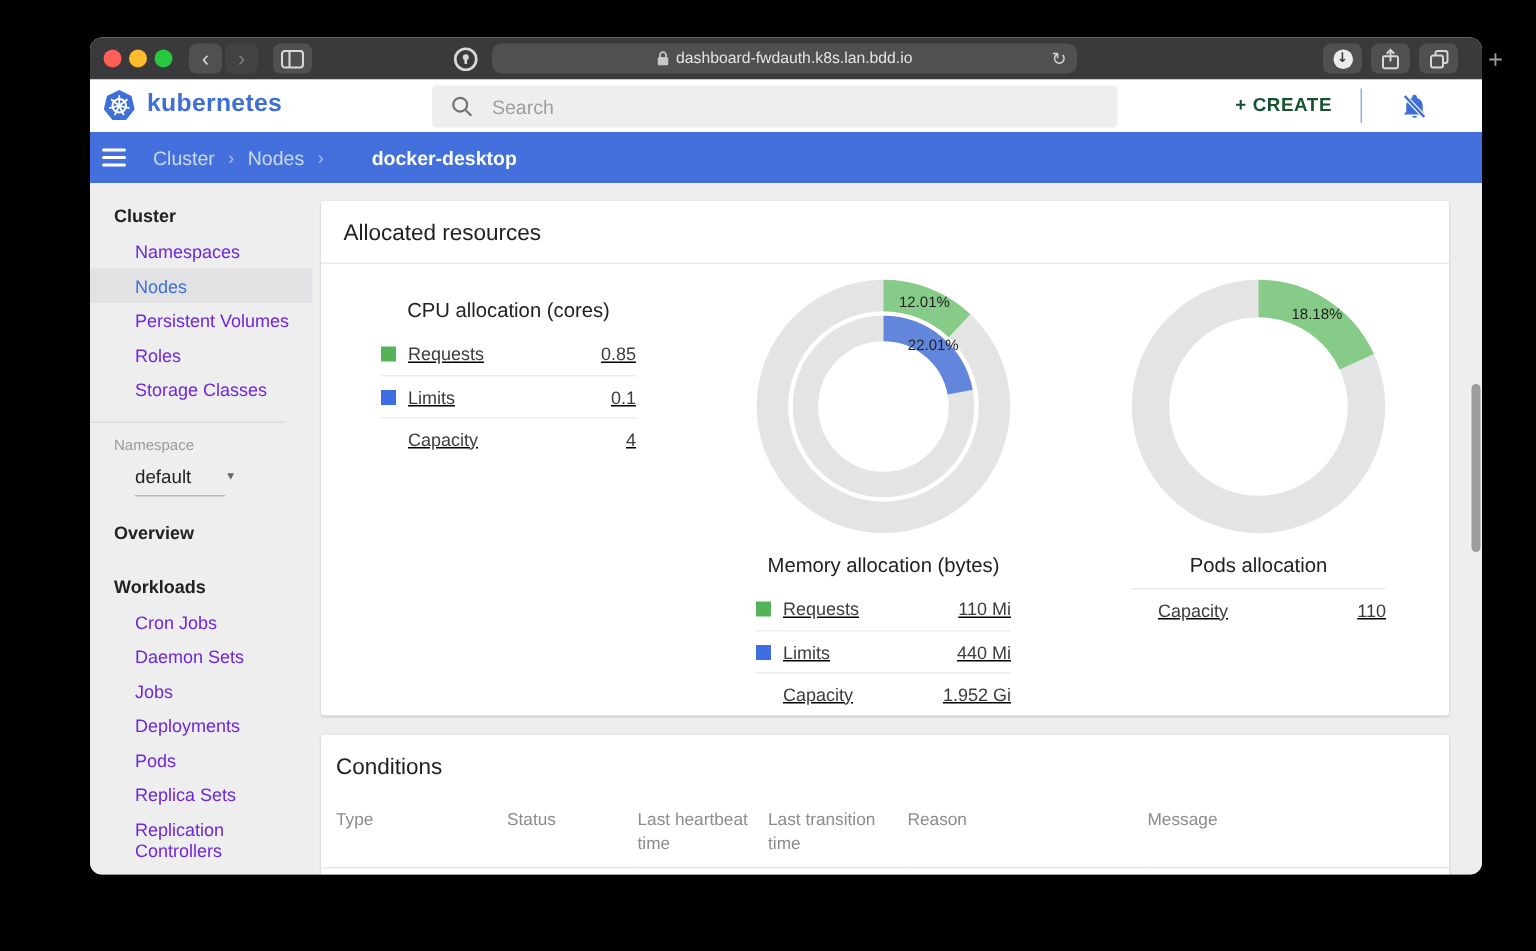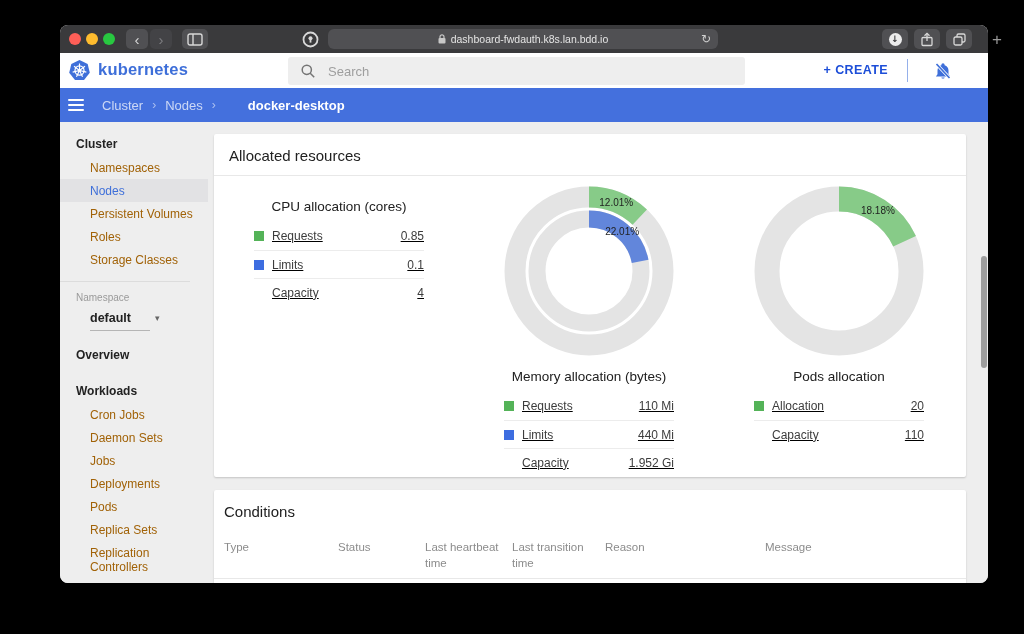--- a/index.html
+++ b/index.html
@@ -29,43 +29,43 @@
   #plus-glyph{position:absolute;left:992px;top:30px;color:#9a9a9a;font-size:17px;}
 
   
   .app-header{position:relative;height:35px;background:#fff;flex:0 0 35px;}
   .k8s-logo{position:absolute;left:9px;top:7px;width:21px;height:21px;}
   .brand{position:absolute;left:38px;top:7px;font-size:16.5px;font-weight:bold;color:#3e6fd9;letter-spacing:.2px;}
   .search-wrap{position:absolute;left:228px;top:4px;width:457px;height:28px;background:#eee;border-radius:3px;display:flex;align-items:center;}
   .search-wrap svg{margin:0 10px 0 12px;}
   .search-input{border:none;background:transparent;outline:none;font-size:13px;color:#444;width:380px;}
   .search-input::placeholder{color:#9e9e9e;}
-  .create-btn{position:absolute;right:100px;top:10px;color:#1d4ed8;font-size:12.5px;font-weight:bold;letter-spacing:.4px;}
+  .create-btn{position:absolute;right:100px;top:10px;color:#14532d;font-size:12.5px;font-weight:bold;letter-spacing:.4px;}
   .hdr-divider{position:absolute;right:80px;top:6px;width:1px;height:23px;background:#3e6fd9;opacity:.55;}
   .bell-btn{position:absolute;right:34px;top:7px;width:22px;height:22px;}
 
   
   .blue-bar{position:relative;height:34px;background:#4470dd;flex:0 0 34px;display:flex;align-items:center;color:#fff;}
   .hamburger{margin-left:8px;width:16px;display:flex;flex-direction:column;gap:3px;}
   .hamburger span{display:block;height:2px;background:#fff;border-radius:1px;}
   .crumbs{margin-left:18px;font-size:13px;display:flex;align-items:center;gap:9px;}
   .crumb{color:rgba(255,255,255,.72);}
   .crumb-sep{color:rgba(255,255,255,.55);font-size:12px;}
   .crumb-cur{color:#fff;font-weight:bold;margin-left:23px;}
 
   
   .page-body{position:relative;flex:1;display:flex;background:#eee;overflow:hidden;}
   .sidebar{width:148px;flex:0 0 148px;padding-top:10px;}
   .side-header{padding:5px 0 5px 16px;font-size:12px;font-weight:bold;color:#222;margin-top:12px;cursor:pointer;}
   .side-header.first{margin-top:0;}
-  .side-item{padding:4.5px 0 4.5px 30px;font-size:12px;color:#a16207;cursor:pointer;}
+  .side-item{padding:4.5px 0 4.5px 30px;font-size:12px;color:#6d28d9;cursor:pointer;}
   .side-item.active{background:#e2e2e4;color:#3e6fd9;}
   .side-divider{height:1px;background:#dcdcdc;margin:10px 18px 4px 0;}
   .side-caption{padding:6px 0 2px 16px;font-size:10px;color:#9a9a9a;}
-  .side-dropdown{margin:6px 0 2px 30px;width:60px;border-bottom:1px solid #b5b5b5;padding-bottom:5px;font-size:12.5px;color:#222;font-weight:bold;display:flex;justify-content:space-between;align-items:center;cursor:pointer;gap:24px;}
+  .side-dropdown{margin:6px 0 2px 30px;width:60px;border-bottom:1px solid #b5b5b5;padding-bottom:5px;font-size:12.5px;color:#222;font-weight:normal;display:flex;justify-content:space-between;align-items:center;cursor:pointer;gap:24px;}
   .side-dropdown .caret{color:#666;font-size:9px;font-family:"DejaVu Sans",sans-serif;}
 
   .content{flex:1;padding:12px 22px 0 6px;overflow:hidden;}
   .card{background:#fff;border-radius:2px;box-shadow:0 1px 2px rgba(0,0,0,.18);}
   .card-title{font-size:15px;color:#212121;padding:13px 14px 11px 15px;border-bottom:1px solid #e8e8e8;}
   #alloc-card{height:343px;}
   .charts-row{display:flex;}
   .chart-col{width:250px;flex:0 0 250px;display:flex;flex-direction:column;align-items:center;padding-top:10px;}
   .donut-wrap{position:relative;width:170px;height:170px;}
   .pct-label{position:absolute;font-size:10px;color:#1f1f1f;transform:translate(-50%,-50%);white-space:nowrap;}
@@ -258,25 +258,20 @@
                   </div>
                 </div>
               </div>
               <div class="chart-col">
                 <div class="donut-wrap"><svg width="170" height="170">
                     <circle cx="85" cy="85" r="72" fill="none" stroke="#e4e4e4" stroke-width="25" transform="rotate(-90 85 85)"></circle>
                     <circle cx="85" cy="85" r="72" fill="none" stroke="#87cb88" stroke-width="25" stroke-dasharray="82.2443823968579 452.3893421169302" transform="rotate(-90 85 85)"></circle>
                   </svg><div class="pct-label" style="left: 123.923px; top: 24.4275px;">18.18%</div></div>
                 <div class="chart-title">Pods allocation</div>
                 <div class="legend">
-                  <div class="legend-row first">
-                    <span class="legend-swatch" style="background: rgb(84, 179, 88);"></span>
-                    <span>Allocation</span>
-                    <span class="legend-value">20</span>
-                  </div>
                   <div class="legend-row">
                     <span class="legend-indent">Capacity</span>
                     <span class="legend-value">110</span>
                   </div>
                 </div>
               </div>
             </div>
         </div>
         <div class="card" id="cond-card">
           <div class="card-title" style="padding-left:10px;border-bottom:none">Conditions</div>

